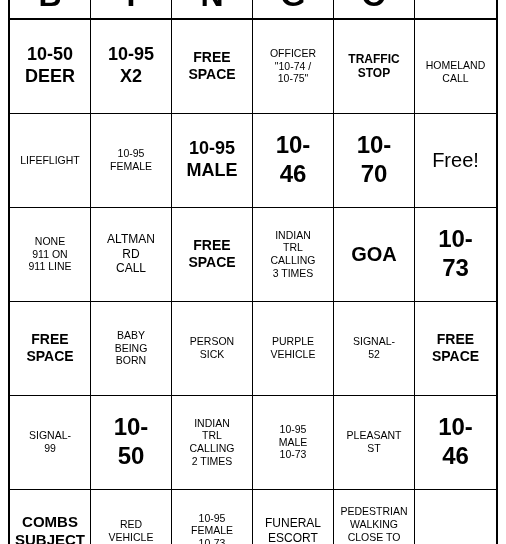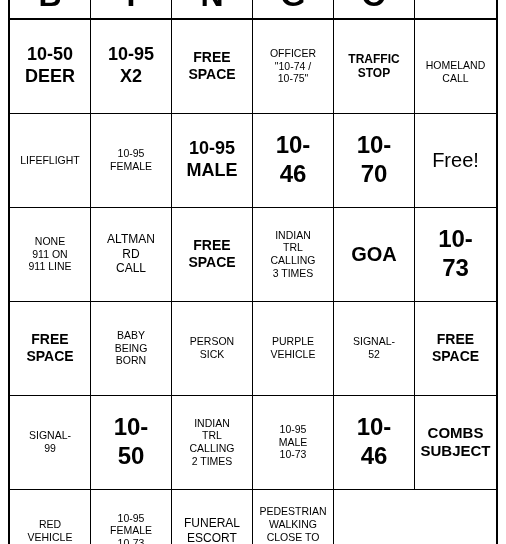--- a/index.html
+++ b/index.html
@@ -91,20 +91,21 @@
       <div class="bingo-cell" style="font-size: 14px; font-weight: bold;">FREE<br>SPACE</div>
       <div class="bingo-cell" style="font-size: 10.5px; font-weight: normal;">BABY<br>BEING<br>BORN</div>
       <div class="bingo-cell" style="font-size: 10.5px; font-weight: normal;">PERSON<br>SICK</div>
       <div class="bingo-cell" style="font-size: 10.5px; font-weight: normal; text-align: center;">PURPLE<br>VEHICLE</div>
       <div class="bingo-cell" style="font-size: 10.5px; font-weight: normal;">SIGNAL-<br>52</div>
       <div class="bingo-cell" style="font-size: 14px; font-weight: bold;">FREE<br>SPACE</div>
       <div class="bingo-cell" style="font-size: 10.5px; font-weight: normal;">SIGNAL-<br>99</div>
       <div class="bingo-cell" style="font-size: 24px; font-weight: bold;">10-<br>50</div>
       <div class="bingo-cell" style="font-size: 10.5px; font-weight: normal;">INDIAN<br>TRL<br>CALLING<br>2 TIMES</div>
       <div class="bingo-cell" style="font-size: 10.5px; font-weight: normal;">10-95<br>MALE<br>10-73</div>
+      <div class="bingo-cell" style="font-size: 10.5px; font-weight: normal;">PLEASANT<br>ST</div>
       <div class="bingo-cell" style="font-size: 24px; font-weight: bold;">10-<br>46</div>
       <div class="bingo-cell" style="font-size: 15px; font-weight: bold;">COMBS<br>SUBJECT</div>
       <div class="bingo-cell" style="font-size: 10.5px; font-weight: normal;">RED<br>VEHICLE</div>
       <div class="bingo-cell" style="font-size: 10.5px; font-weight: normal;">10-95<br>FEMALE<br>10-73</div>
       <div class="bingo-cell" style="font-size: 12px; font-weight: normal;">FUNERAL<br>ESCORT</div>
       <div class="bingo-cell" style="font-size: 10.5px; font-weight: normal;">PEDESTRIAN<br>WALKING<br>CLOSE TO<br>ROAD</div>
     </div>
 </div>
 
 </body></html>

